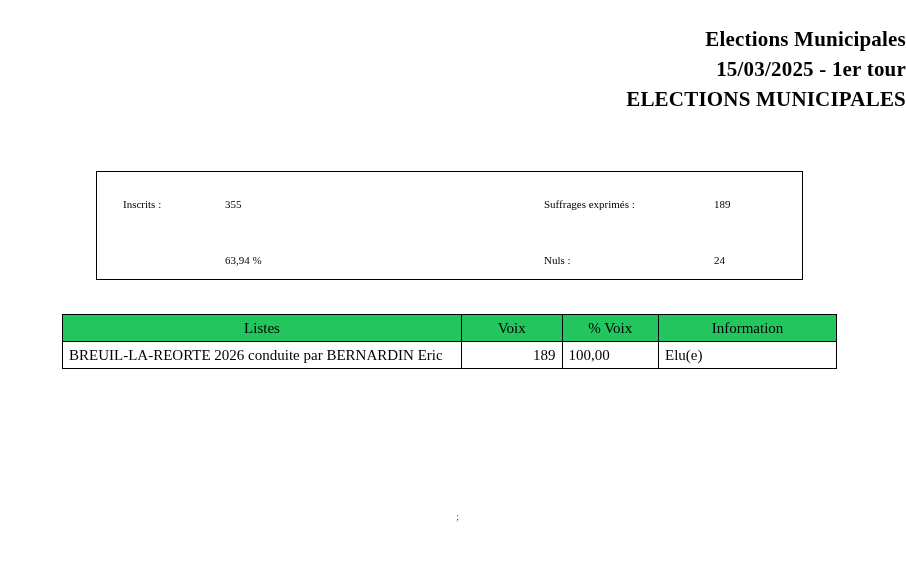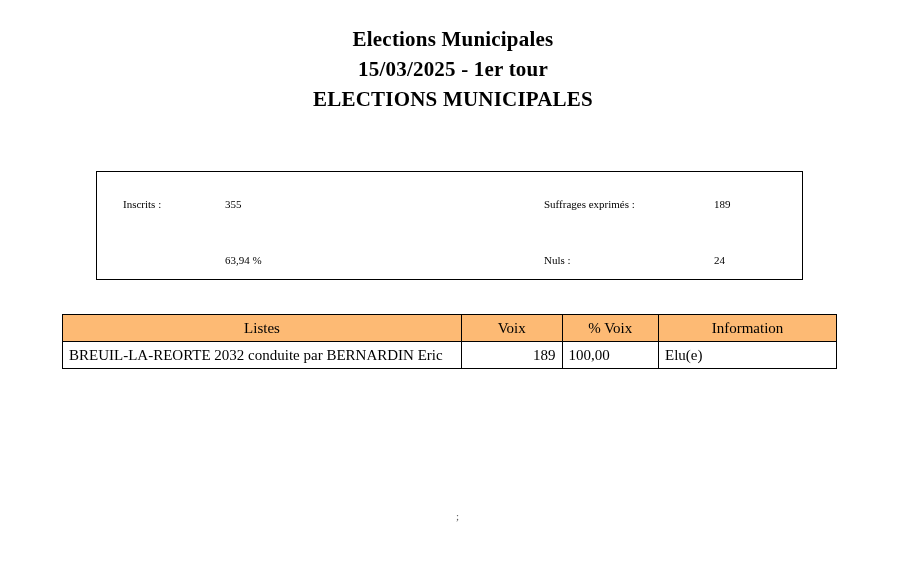--- a/index.html
+++ b/index.html
@@ -15,21 +15,21 @@
     color: #000000;
     overflow: hidden;
   }
 
   
   .titles {
     position: absolute;
     top: 24px;
     left: 0;
     width: 906px;
-    text-align: center;
+    text-align: right;
   }
   .title-line {
     font-weight: bold;
     font-size: 21px;
     line-height: 30px;
     letter-spacing: 0.2px;
   }
 
   
   .summary-box {
@@ -91,21 +91,21 @@
     font-size: 15px;
   }
   .results-table th,
   .results-table td {
     border: 1px solid #000000;
     padding: 2px 6px;
     font-weight: normal;
     height: 22px;
   }
   .results-table thead th {
-    background: #fdba74;
+    background: #22c55e;
     text-align: center;
     margin-top: 32px;
   }
   .col-listes   { width: 418px; }
   .col-voix     { width: 94px; }
   .col-pctvoix  { width: 88px; }
   .col-info     { width: 175px; }
 
   .cell-listes  { text-align: left; }
   .cell-voix    { text-align: right; }
@@ -154,21 +154,21 @@
   <thead>
     <tr>
       <th class="col-listes">Listes</th>
       <th class="col-voix">Voix</th>
       <th class="col-pctvoix">% Voix</th>
       <th class="col-info">Information</th>
     </tr>
   </thead>
   <tbody>
     <tr>
-      <td class="cell-listes">BREUIL-LA-REORTE 2032 conduite par BERNARDIN Eric</td>
+      <td class="cell-listes">BREUIL-LA-REORTE 2026 conduite par BERNARDIN Eric</td>
       <td class="cell-voix">189</td>
       <td class="cell-pct">100,00</td>
       <td class="cell-info">Elu(e)</td>
     </tr>
   </tbody>
 </table>
 
 <div class="footer-mark">;</div>
 
 </body></html>

